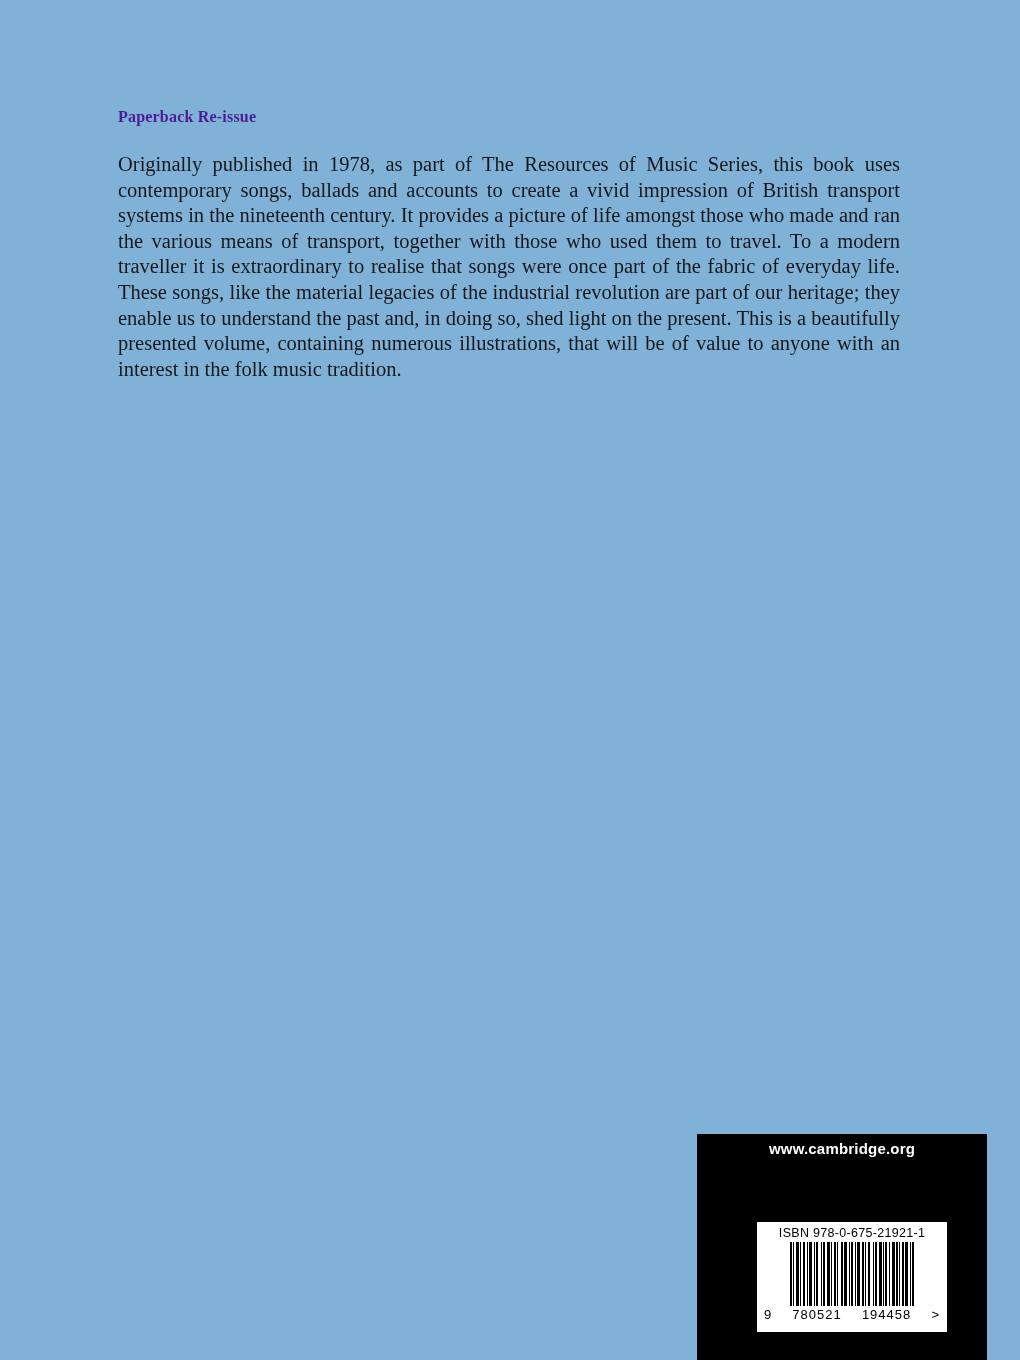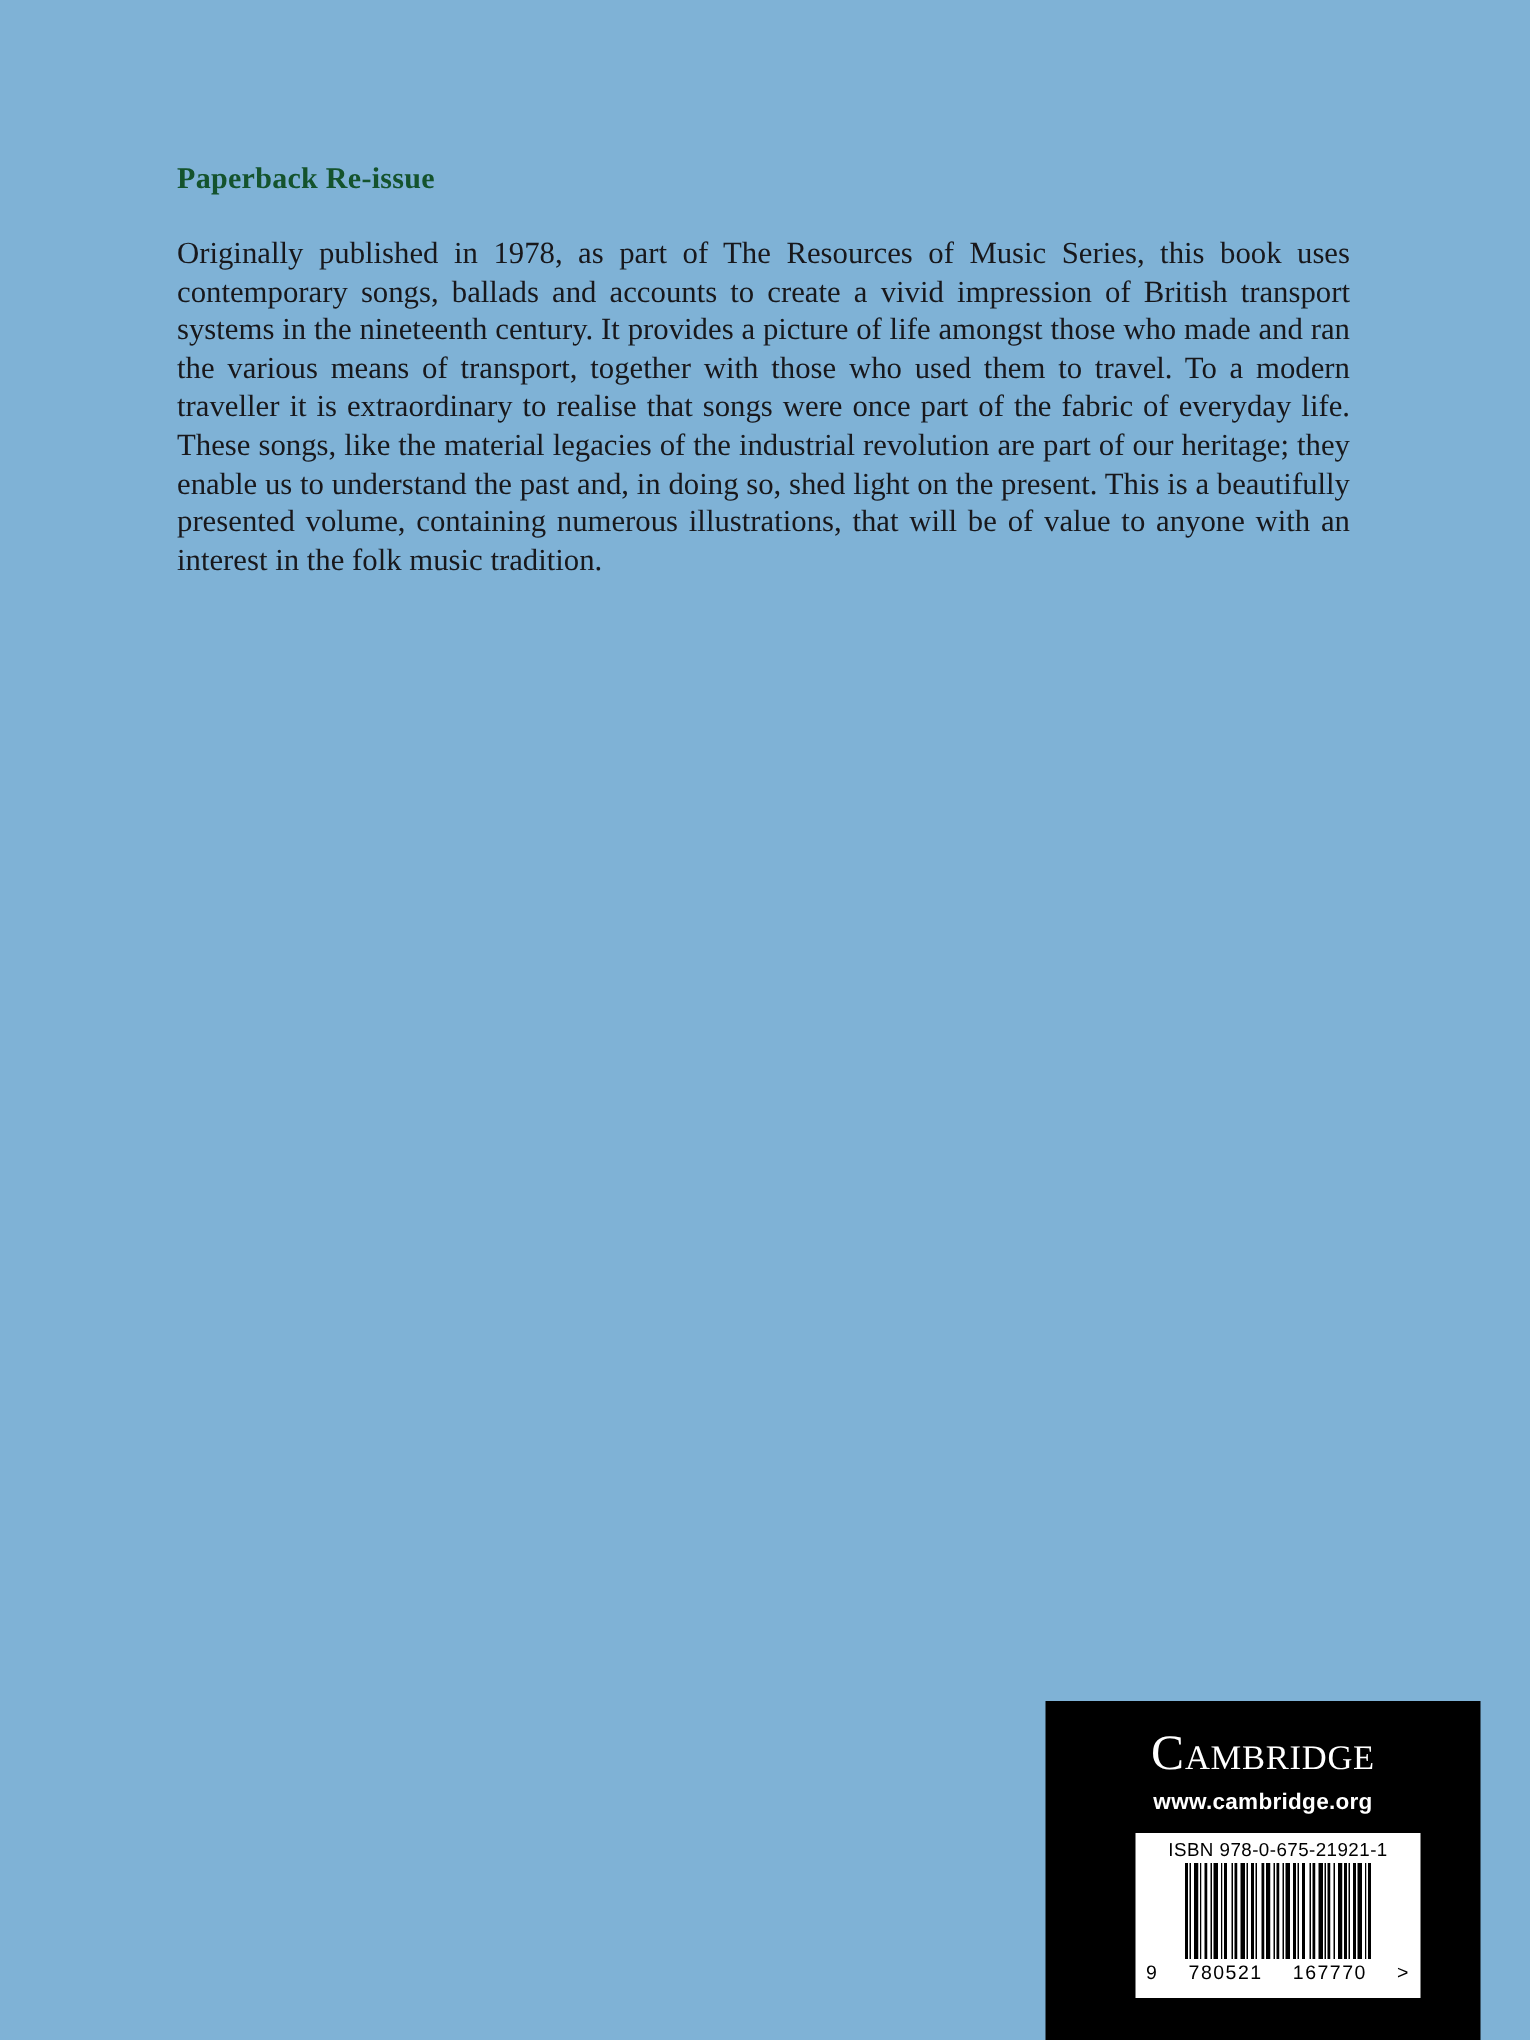--- a/index.html
+++ b/index.html
@@ -21,22 +21,22 @@
   }
   .blurb-area {
     position: absolute;
     left: 118px;
     top: 108px;
     width: 782px;
   }
   .reissue-label {
     font-family: "Liberation Serif", serif;
     font-weight: bold;
-    font-size: 20px;
-    color: #14532d;
+    font-size: 16px;
+    color: #4c1d95;
     letter-spacing: 0.2px;
     margin: 0 0 26px 0;
   }
   .blurb-text {
     font-family: "Liberation Serif", serif;
     font-size: 20.5px;
     line-height: 25.6px;
     color: #18181c;
     text-align: justify;
     text-justify: inter-word;
@@ -122,21 +122,20 @@
 <body>
 
 <div class="back-cover">
 
   <div class="blurb-area">
     <p class="reissue-label">Paperback Re-issue</p>
     <p class="blurb-text">Originally published in 1978, as part of The Resources of Music Series, this book uses contemporary songs, ballads and accounts to create a vivid impression of British transport systems in the nineteenth century. It provides a picture of life amongst those who made and ran the various means of transport, together with those who used them to travel. To a modern traveller it is extraordinary to realise that songs were once part of the fabric of everyday life. These songs, like the material legacies of the industrial revolution are part of our heritage; they enable us to understand the past and, in doing so, shed light on the present. This is a beautifully presented volume, containing numerous illustrations, that will be of value to anyone with an interest in the folk music tradition.</p>
   </div>
 
   <div class="publisher-block">
-    <div class="publisher-name">Cambridge</div>
     <div class="publisher-url">www.cambridge.org</div>
 
     <div class="barcode-box">
       <div class="isbn-line">ISBN 978-0-675-21921-1</div>
       <div class="bars">
         <span style="width:2px"></span>
           <span style="width:1px;background:#fff"></span>
         <span style="width:1px"></span>
           <span style="width:2px;background:#fff"></span>
         <span style="width:3px"></span>
@@ -205,19 +204,19 @@
           <span style="width:1px;background:#fff"></span>
         <span style="width:3px"></span>
           <span style="width:2px;background:#fff"></span>
         <span style="width:1px"></span>
           <span style="width:1px;background:#fff"></span>
         <span style="width:2px"></span>
       </div>
       <div class="barcode-digits">
         <span class="grp">9</span>
         <span class="grp">780521</span>
-        <span class="grp">167770</span>
+        <span class="grp">194458</span>
         <span class="grp">&gt;</span>
       </div>
     </div>
   </div>
 
 </div>
 
 </body></html>

